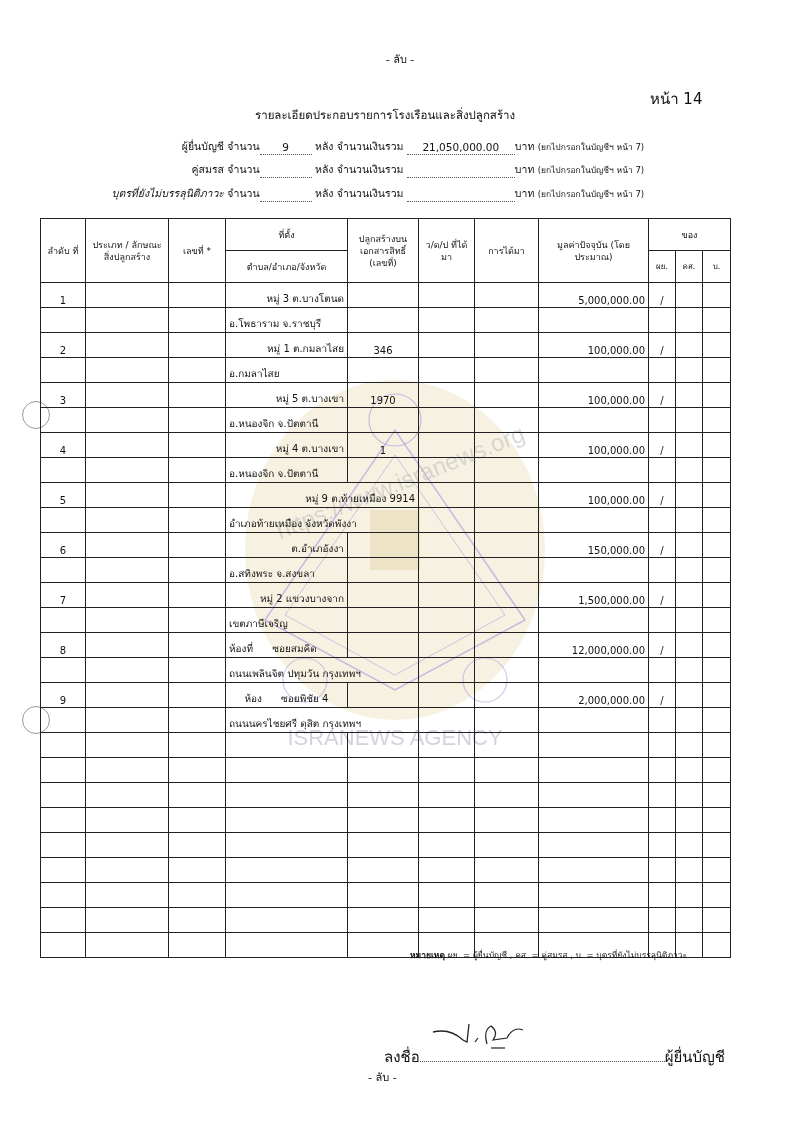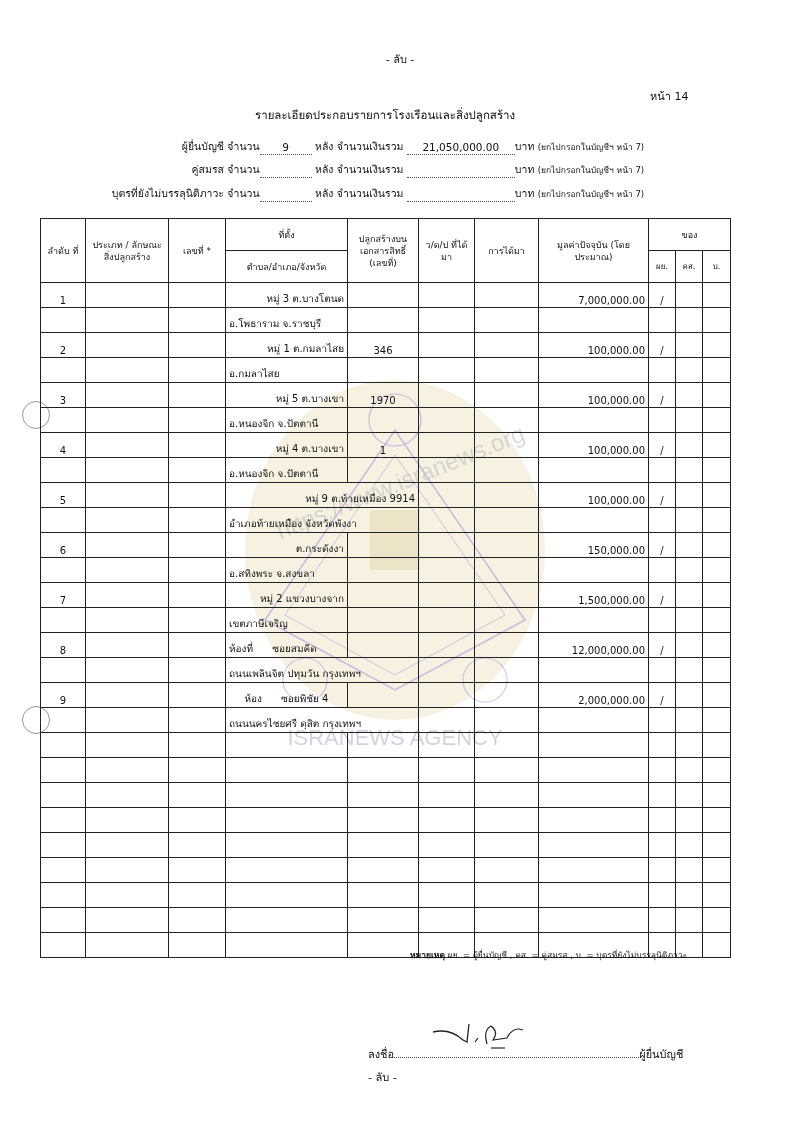--- a/index.html
+++ b/index.html
@@ -1,36 +1,36 @@
 <!DOCTYPE html>
 <html><head>
 <meta charset="utf-8">
 <style>
   html, body { margin: 0; padding: 0; background: #ffffff; }
   body { width: 800px; height: 1132px; position: relative; overflow: hidden;
          font-family: "DejaVu Sans", sans-serif; color: #111; }
   .abs { position: absolute; }
   .secret-top { top: 50px; left: 0; width: 800px; text-align: center; font-size: 11px; }
-  .page-num { top: 87px; left: 650px; font-size: 11px; }
+  .page-num { top: 87px; left: 650px; font-size: 15px; }
   .doc-title { top: 106px; left: 255px; font-size: 11.5px; }
   .sumline { position: absolute; font-size: 10.5px; white-space: nowrap; }
   .sumline .lbl { display: inline-block; text-align: right; }
   .sumline .dots { display: inline-block; border-bottom: 1px dotted #555; text-align: center; height: 13px; vertical-align: bottom; }
   .sumline .small { font-size: 8.5px; }
   .watermark { position: absolute; left: 225px; top: 360px; width: 340px; height: 400px; pointer-events: none; }
   table.grid { position: absolute; left: 40px; top: 218px; border-collapse: collapse; table-layout: fixed; font-size: 10px; }
   table.grid td, table.grid th { border: 1px solid #222; padding: 0 3px; overflow: hidden; white-space: nowrap; }
   table.grid th { font-weight: normal; font-size: 9px; text-align: center; line-height: 12px; }
   table.grid tr.body td { height: 23px; vertical-align: bottom; padding-bottom: 1px; }
   table.grid tr.sub td { border-top: 1px dashed #777; }
   .u { }
   .r { text-align: right; }
   .c { text-align: center; }
   .note { top: 948px; left: 410px; font-size: 8.5px; }
-  .sign { top: 1045px; left: 368px; font-size: 11px; white-space: nowrap; }
+  .sign { top: 1045px; left: 384px; font-size: 15px; white-space: nowrap; }
   .sign .dots { display: inline-block; width: 245px; border-bottom: 1px dotted #555; height: 12px; }
   .secret-bot { top: 1068px; left: 368px; font-size: 11px; }
   .punch { position: absolute; width: 26px; height: 26px; border: 1px solid #999; border-radius: 50%; left: 22px; background: #fff; }
 </style>
 </head>
 <body>
 
 <div class="abs secret-top">- ลับ -</div>
 <div class="abs page-num">หน้า 14</div>
 <div class="abs doc-title">รายละเอียดประกอบรายการโรงเรือนและสิ่งปลูกสร้าง</div>
@@ -45,21 +45,21 @@
 </div>
 <div class="sumline" style="top:161px; left:90px;">
   <span class="lbl" style="width:134px;">คู่สมรส</span>
   <span>จำนวน</span><span class="dots" style="width:52px;"></span>
   <span>หลัง</span>
   <span>จำนวนเงินรวม</span>
   <span class="dots" style="width:108px;"></span><span>บาท</span>
   <span class="small">(ยกไปกรอกในบัญชีฯ หน้า 7)</span>
 </div>
 <div class="sumline" style="top:185px; left:58px;">
-  <span class="lbl" style="width:166px;">บุตรที่ยังไม่บรรลุนิติภาวะ</span>
+  <span class="lbl" style="width:166px;font-style:italic;">บุตรที่ยังไม่บรรลุนิติภาวะ</span>
   <span>จำนวน</span><span class="dots" style="width:52px;"></span>
   <span>หลัง</span>
   <span>จำนวนเงินรวม</span>
   <span class="dots" style="width:108px;"></span><span>บาท</span>
   <span class="small">(ยกไปกรอกในบัญชีฯ หน้า 7)</span>
 </div>
 
 <svg class="watermark" viewBox="0 0 340 400">
   <ellipse cx="170" cy="190" rx="150" ry="170" fill="#efe6c8" opacity="0.55"></ellipse>
   <path d="M40 260 L170 70 L300 260 L170 330 Z" fill="none" stroke="#b8a0e0" stroke-width="1.5" opacity="0.7"></path>
@@ -109,21 +109,21 @@
   </tr>
 
   <tr class="body">
     <td class="c">1</td>
         <td></td>
         <td></td>
     <td class="r u">หมู่ 3 ต.บางโตนด</td>
     <td class="c"></td>
         <td></td>
         <td></td>
-    <td class="r u">7,000,000.00</td>
+    <td class="r u">5,000,000.00</td>
     <td class="c">/</td>
         <td></td>
         <td></td>
   </tr>
   <tr class="body sub">
     <td></td>
         <td></td>
         <td></td>
         <td class="u">อ.โพธาราม จ.ราชบุรี</td>
         <td></td>
@@ -238,21 +238,21 @@
         <td></td>
         <td></td>
         <td></td>
         <td></td>
   </tr>
 
   <tr class="body">
     <td class="c">6</td>
         <td></td>
         <td></td>
-    <td class="r u">ต.กระดังงา</td>
+    <td class="r u">ต.อำเภอังงา</td>
     <td></td>
         <td></td>
         <td></td>
     <td class="r u">150,000.00</td>
     <td class="c">/</td>
         <td></td>
         <td></td>
   </tr>
   <tr class="body sub">
     <td></td>

